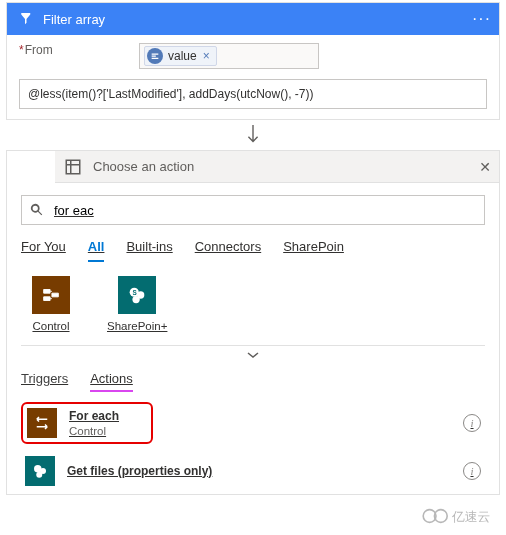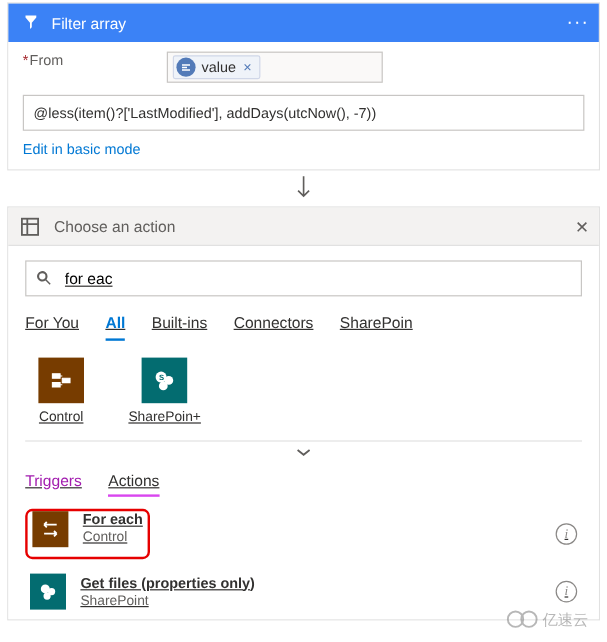--- a/index.html
+++ b/index.html
@@ -25,21 +25,21 @@
 
   .expr-box { border: 1px solid #c8c6c4; background: #fff; padding: 6px 8px; font-size: 12px; color: #323130; min-height: 26px; line-height: 16px; }
 
   .link { color: #0078d4; font-size: 12px; margin-top: 8px; display: inline-block; cursor: pointer; }
 
   .arrow { display:flex; justify-content:center; height: 30px; align-items:center; color:#605e5c;}
   .arrow svg{ width:16px; height:22px; stroke:#605e5c; fill:none; stroke-width:1.5;}
 
   
   .panel { border: 1px solid #e1e1e1; margin: 0 6px 0 6px; }
-  .panel-header { display:flex; align-items:center; height: 32px; background: #f3f2f1; padding: 0 8px; border-bottom:1px solid #e1e1e1;}
+  .panel-header { display:flex; align-items:center; height: 32px; background: #f3f2f1; padding: 0 8px; border-bottom:1px solid #e1e1e1;margin-left:48px;}
   .phicon { width: 20px; height: 20px; display:flex; align-items:center; justify-content:center; margin-right: 10px; color:#605e5c;}
   .phicon svg{width:18px;height:18px;fill:#605e5c;}
   .phtitle { flex: 1; font-size: 13px; color: #605e5c; }
   .pclose { font-size: 14px; color:#605e5c; cursor:pointer;}
 
   .panel-body { padding: 12px 14px 0 14px; background:#fff;text-decoration:underline;}
   .search { display:flex; align-items:center; border:1px solid #c8c6c4; height: 30px; padding: 0 8px;}
   .search svg{width:14px;height:14px;fill:#605e5c;margin-right:8px;}
   .search input{border:none;outline:none;flex:1;font-size:13px;background:transparent;}
 
@@ -52,35 +52,35 @@
   .cbox { width: 38px; height: 38px; margin: 0 auto 6px auto; display:flex; align-items:center; justify-content:center;}
   .cbox.control{ background:#773c00;}
   .cbox.sp{ background:#036c70;}
   .cbox svg{width:22px;height:22px;fill:#fff;}
   .conn-label{line-height:13px;}
 
   .chev-row{ border-top:1px solid #e1e1e1; height:18px; display:flex; justify-content:center; align-items:center; color:#605e5c; cursor:pointer;}
   .chev-row svg{width:12px;height:10px;stroke:#605e5c;fill:none;stroke-width:1.5;}
 
   .tabs2 { display:flex; gap:22px; margin: 8px 0 8px 0; font-size:13px;}
-  .tab2 { color:#a21caf; padding-bottom:4px; cursor:pointer;}
+  .tab2 { color:#404040; padding-bottom:4px; cursor:pointer;}
   .tab2.active { color:#323130; border-bottom:2px solid #d946ef;}
 
   .action-item { display:flex; align-items:center; height: 46px; padding: 0 4px; cursor:pointer;}
   .action-item + .action-item { margin-top: 2px; }
   .aicon { width: 30px; height: 30px; display:flex; align-items:center; justify-content:center; margin-right:12px;}
   .aicon.control{ background:#773c00;}
   .aicon.sp{ background:#036c70;}
   .aicon svg{width:18px;height:18px;fill:#fff;}
   .atext{ flex:1; }
   .atitle{ font-size:12px; font-weight:600; color:#323130; line-height:15px;}
   .asub{ font-size:11.5px; color:#605e5c; line-height:14px;}
   .ainfo { width:18px; height:18px; border:1px solid #8a8886; border-radius:50%; color:#8a8886; display:flex;align-items:center;justify-content:center;font-size:11px;font-style:italic;font-family:Georgia,serif;}
 
-  .highlight { border: 2px solid #e60000; border-radius: 6px; margin-left:-4px; padding-left:4px; width: 104px; height:42px; display:flex; align-items:flex-start;}
+  .highlight { border: 2px solid #e60000; border-radius: 6px; margin-left:-4px; padding-left:4px; width: 132px; height:42px; display:flex; align-items:center;}
 
   .watermark{position:absolute;right:6px;bottom:4px;opacity:.6;}
   .watermark svg{width:80px;height:24px;}
 </style>
 </head>
 <body>
 
 <div class="card">
   <div class="card-header">
     <span class="hicon">
@@ -100,21 +100,20 @@
               <svg viewBox="0 0 24 24">
                 <path d="M4 6h16v3H4zM4 11h10v3H4zM4 16h16v3H4z"></path>
               </svg>
             </span>
           <span>value</span>
           <span class="pill-x">×</span>
         </span>
       </div>
     </div>
     <div class="expr-box">@less(item()?['LastModified'], addDays(utcNow(), -7))</div>
-    <a class="link">Edit in basic mode</a>
   </div>
 </div>
 
 <div class="arrow">
   <svg viewBox="0 0 16 24">
       <path d="M8 1v18M3 14l5 5 5-5"></path>
     </svg>
 </div>
 
 <div class="panel">
@@ -197,21 +196,20 @@
       <div class="action-item">
         <div class="aicon sp">
             <svg viewBox="0 0 24 24">
               <circle cx="9" cy="9" r="5"></circle>
               <circle cx="16" cy="12" r="4"></circle>
               <circle cx="11" cy="17" r="4"></circle>
             </svg>
           </div>
         <div class="atext">
           <div class="atitle">Get files (properties only)</div>
-          <div class="asub">SharePoint</div>
         </div>
         <div class="ainfo">i</div>
       </div>
     </div>
   </div>
 </div>
 
 <div class="watermark">
   <svg viewBox="0 0 100 30">
       <circle cx="12" cy="15" r="8" fill="none" stroke="#888" stroke-width="2"></circle>

